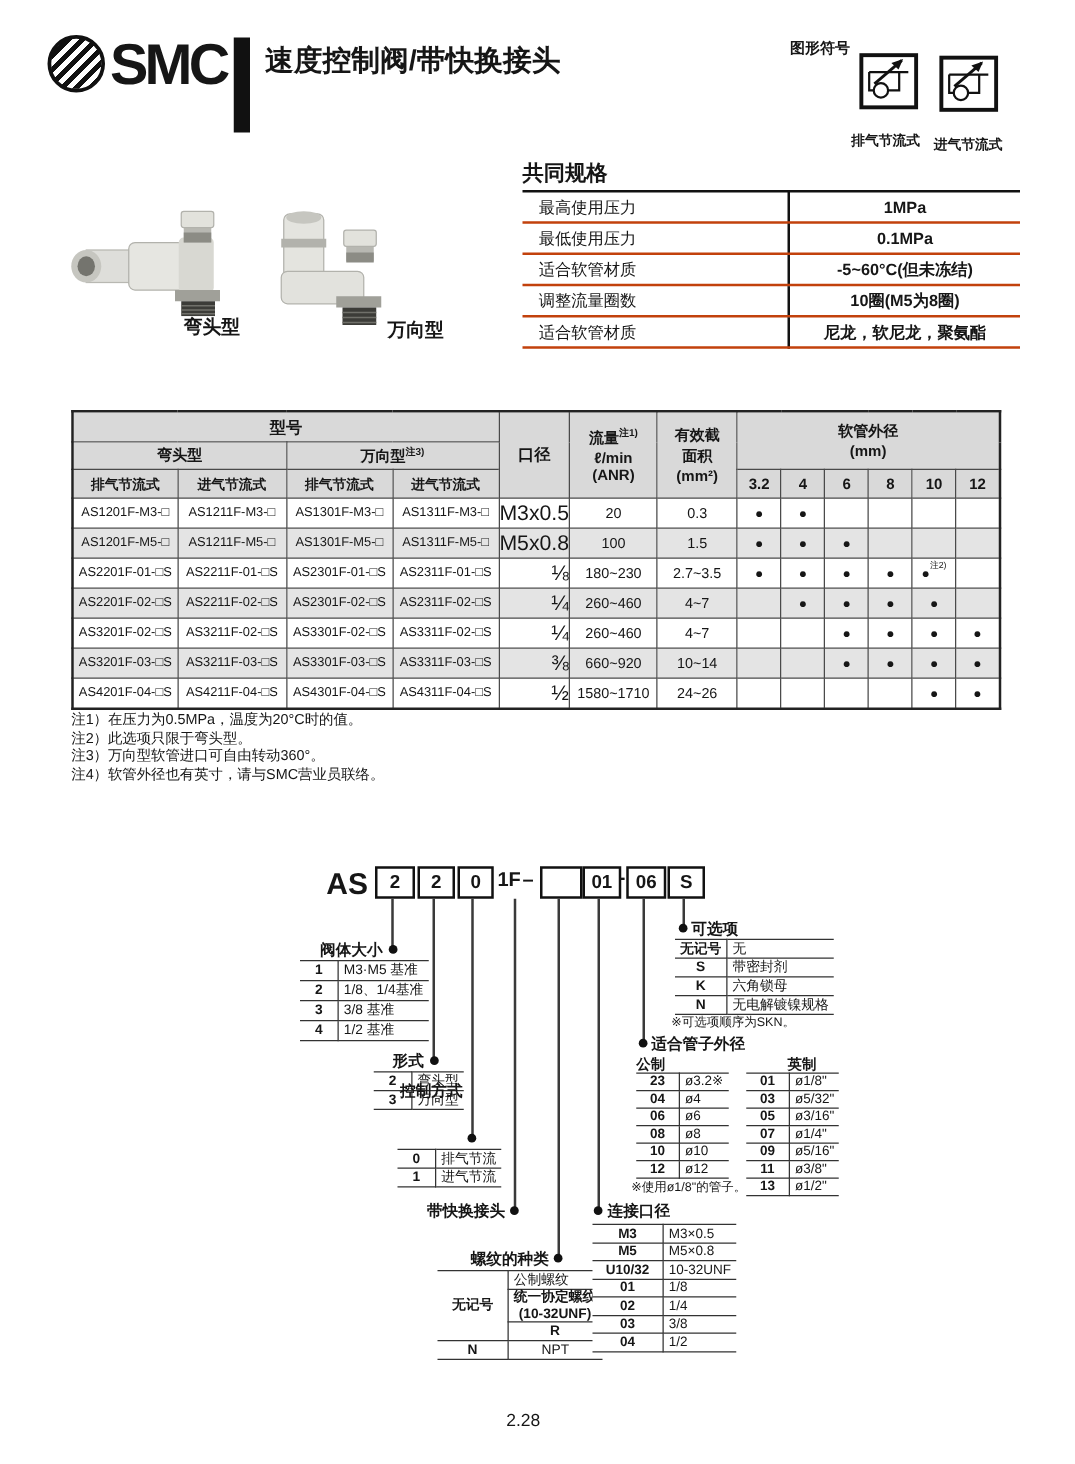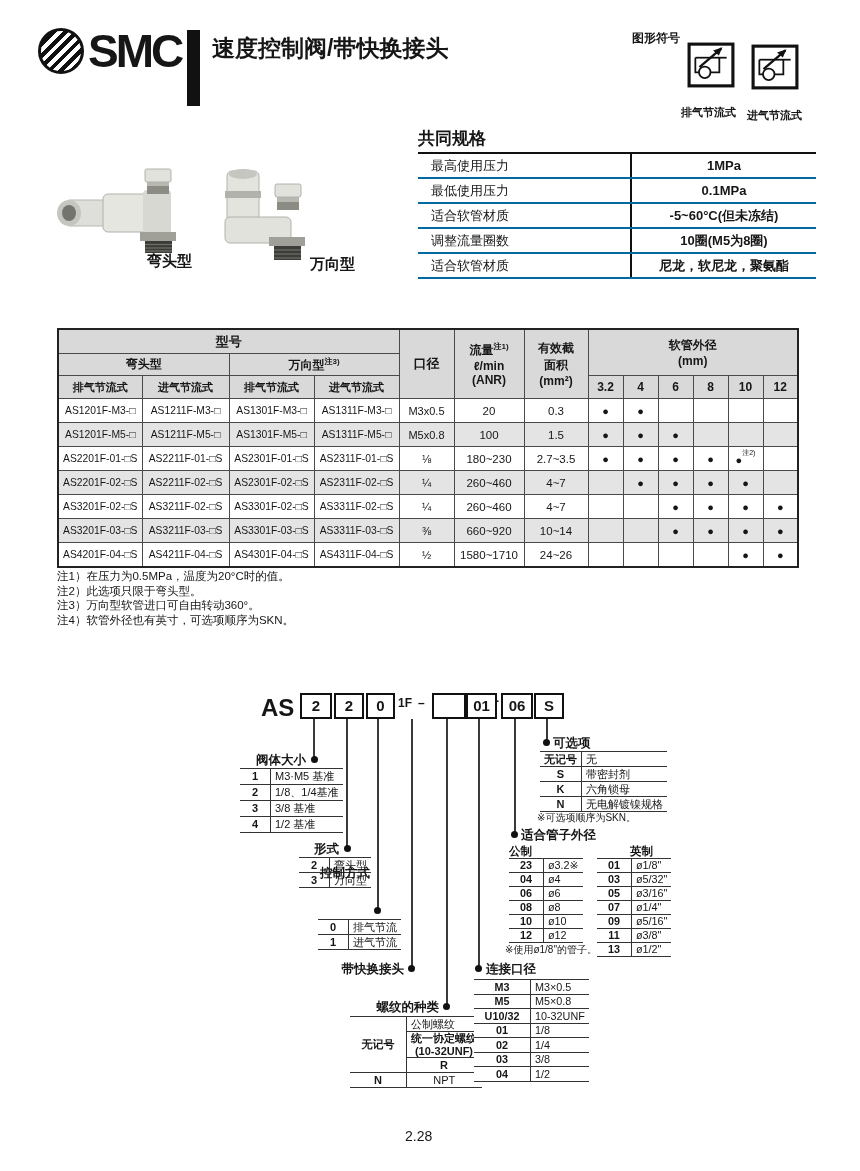--- a/index.html
+++ b/index.html
@@ -17,50 +17,50 @@
   .title2{left:212px;top:64px;font-size:26px;font-weight:bold;white-space:nowrap;}
   .title2 .paren{font-size:19px;}
   .sym-label{left:632px;top:30px;font-size:12px;font-weight:bold;}
   .sym-box{width:48px;height:46px;}
   .sym-cap{font-size:11px;font-weight:bold;white-space:nowrap;}
   
   .photo-cap{font-size:15px;font-weight:bold;white-space:nowrap;}
   
   .spec-title{left:418px;top:127px;font-size:17px;font-weight:bold;}
   .spec-table{left:418px;top:152px;border-collapse:collapse;}
-  .spec-table td{border-bottom:2px solid #0369a1;height:21px;font-size:13px;white-space:nowrap;}
+  .spec-table td{border-bottom:2px solid #c2410c;height:21px;font-size:13px;white-space:nowrap;}
   .spec-table tr:first-child td{border-top:2px solid #111;}
   .spec-table td:first-child{width:198px;border-right:2px solid #111;padding-left:13px;font-weight:500;}
   .spec-table td:last-child{width:182px;text-align:center;font-weight:600;}
   
   .model-table{left:57px;top:328px;border-collapse:collapse;table-layout:fixed;}
   .model-table th,.model-table td{border:1px solid #4a4a4a;text-align:center;padding:0;
       white-space:nowrap;overflow:hidden;}
   .model-table{border:2px solid #222;}
   .model-table thead th{background:#d9d9d9;font-weight:600;}
   .model-table thead .h-big{font-size:13px;height:23px;}
   .model-table thead .h-mid{font-size:12px;height:21px;}
   .model-table thead .h-small{font-size:11px;height:22px;}
   .model-table thead .h-size{font-size:12px;}
   .model-table tbody td{height:23px;font-size:11.5px;}
   .model-table tbody td.model{font-size:10.3px;}
-  .model-table tbody td.port{font-size:11px;}
+  .model-table tbody td.port{font-size:17px;text-align:right;}
   .model-table tbody td.dot{font-size:11px;position:relative;}
   .model-table tbody td.dot sup{font-size:7px;position:relative;top:-4px;}
   .model-table tbody tr:nth-child(even){background:#e4e4e4;}
   sup.note-sup{font-size:8px;}
   
   .notes{left:57px;top:569px;font-size:11.5px;line-height:14.5px;white-space:nowrap;}
   
   .desig-box{left:30px;top:655px;width:133px;height:34px;border:2px solid #111;
       display:flex;align-items:center;justify-content:center;font-size:15px;font-weight:bold;}
   .as-prefix{left:261px;top:694px;font-size:24px;font-weight:600;}
   .code-box{top:693px;height:22px;border:2px solid #111;box-sizing:content-box;
       text-align:center;font-size:15px;font-weight:600;line-height:22px;}
-  .code-txt{top:696px;font-size:12px;font-weight:600;}
+  .code-txt{top:696px;font-size:16px;font-weight:600;}
   .lead{width:2px;background:#3a3a3a;}
   .dot-pt{width:7px;height:7px;background:#111;border-radius:50%;}
   .diag-label{font-size:12.5px;font-weight:bold;white-space:nowrap;}
   .sub-label{font-size:11.5px;font-weight:bold;white-space:nowrap;}
   .mini{border-collapse:collapse;background:#fff;}
   .mini td{border-bottom:1.5px solid #333;font-size:11px;padding:0 4px;height:14px;
       line-height:1.15;white-space:nowrap;}
   .mini tr:first-child td{border-top:1.5px solid #333;}
   .mini td:first-child{border-right:1.5px solid #333;text-align:center;font-weight:bold;}
   .tbl-valve td{height:15px;} .tbl-valve td:first-child{width:22px;}
@@ -335,21 +335,21 @@
           <td class="dot">●</td>
           <td class="dot">●</td>
         </tr>
       </tbody>
   </table>
 
   <div class="abs notes">
     <div>注1）在压力为0.5MPa，温度为20°C时的值。</div>
     <div>注2）此选项只限于弯头型。</div>
     <div>注3）万向型软管进口可自由转动360°。</div>
-    <div>注4）软管外径也有英寸，可选项顺序为SKN。</div>
+    <div>注4）软管外径也有英寸，请与SMC营业员联络。</div>
   </div>
 
 
   <div class="abs as-prefix">AS</div>
   <div class="abs code-box" style="left:300px;width:28px;">2</div>
   <div class="abs code-box" style="left:334px;width:26px;">2</div>
   <div class="abs code-box" style="left:366px;width:25px;">0</div>
   <div class="abs code-txt" style="left:398px;">1F</div>
   <div class="abs code-txt" style="left:418px;">–</div>
   <div class="abs code-box" style="left:432px;width:30px;"></div>

